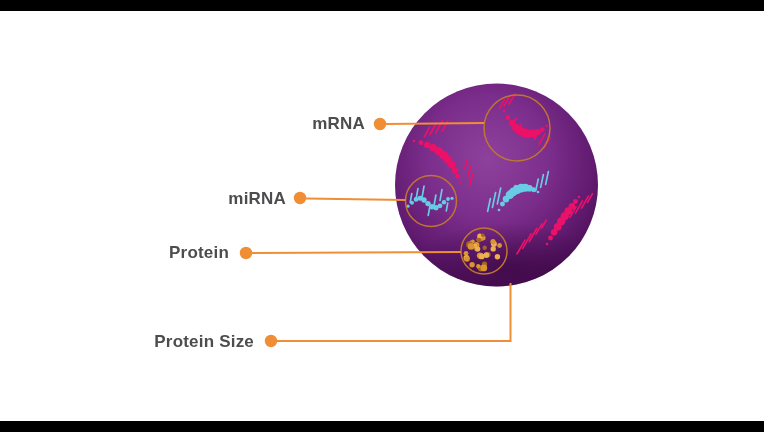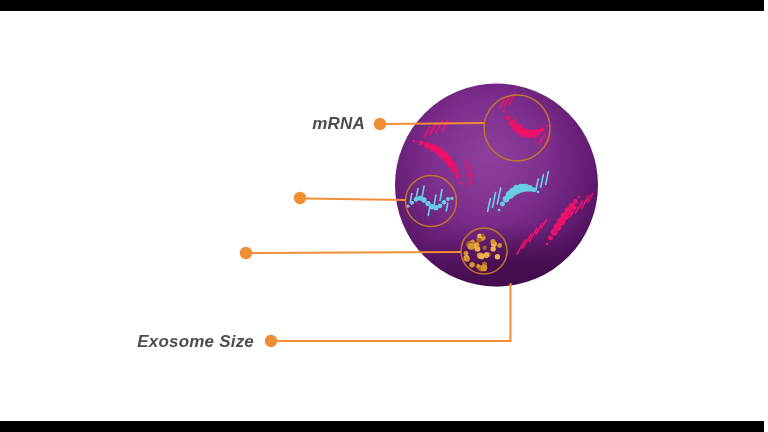--- a/index.html
+++ b/index.html
@@ -2,21 +2,20 @@
 <html style="--label-text: #4D4D4F; --connector-orange: #F08E36; --inset-circle-outline: #BE7630; --exosome-core: #8E419C; --exosome-mid: #7C2E8C; --exosome-outer: #611B70; --exosome-edge: #4A0C55; --exosome-shadow: #320438; --rna-pink: #EC1168; --rna-blue: #69CCE7; --protein-gold: #D9952F; --protein-gold-light: #EDAF52; --protein-gold-dark: #A8641E; --page-background: #FFFFFF; --letterbox-color: #000000;"><head>
 <meta charset="utf-8">
 <style>
   html,body{margin:0;padding:0;}
   .stage{
     position:relative;
     width:764px;height:432px;
     background:var(--page-background,#fff);
     overflow:hidden;
     font-family:"Liberation Sans",sans-serif;
-    font-style:italic;
   }
   .letterbox{
     position:absolute;left:0;width:768px;height:11px;
     background:var(--letterbox-color,#000);
   }
   .letterbox.top{top:0;}
   .letterbox.bottom{bottom:0;}
   svg.canvas{position:absolute;left:0;top:0;}
   .label{
     position:absolute;
@@ -221,18 +220,20 @@
 
     <g>
       <circle cx="380" cy="124" r="6.2" fill="#F08E36"></circle>
       <circle cx="300" cy="198" r="6.2" fill="#F08E36"></circle>
       <circle cx="246" cy="253" r="6.2" fill="#F08E36"></circle>
       <circle cx="271" cy="341" r="6.2" fill="#F08E36"></circle>
     </g>
   </svg>
 
   <div class="label label-mrna">mRNA</div>
+  <div class="label label-mirna">miRNA</div>
+  <div class="label label-protein">Protein</div>
   <div class="label label-exosome">
-    <div>Exosome Size</div>
+    <div>Protein Size</div>
   </div>
 
   <div class="letterbox bottom"></div>
 </div>
 
 </body></html>

